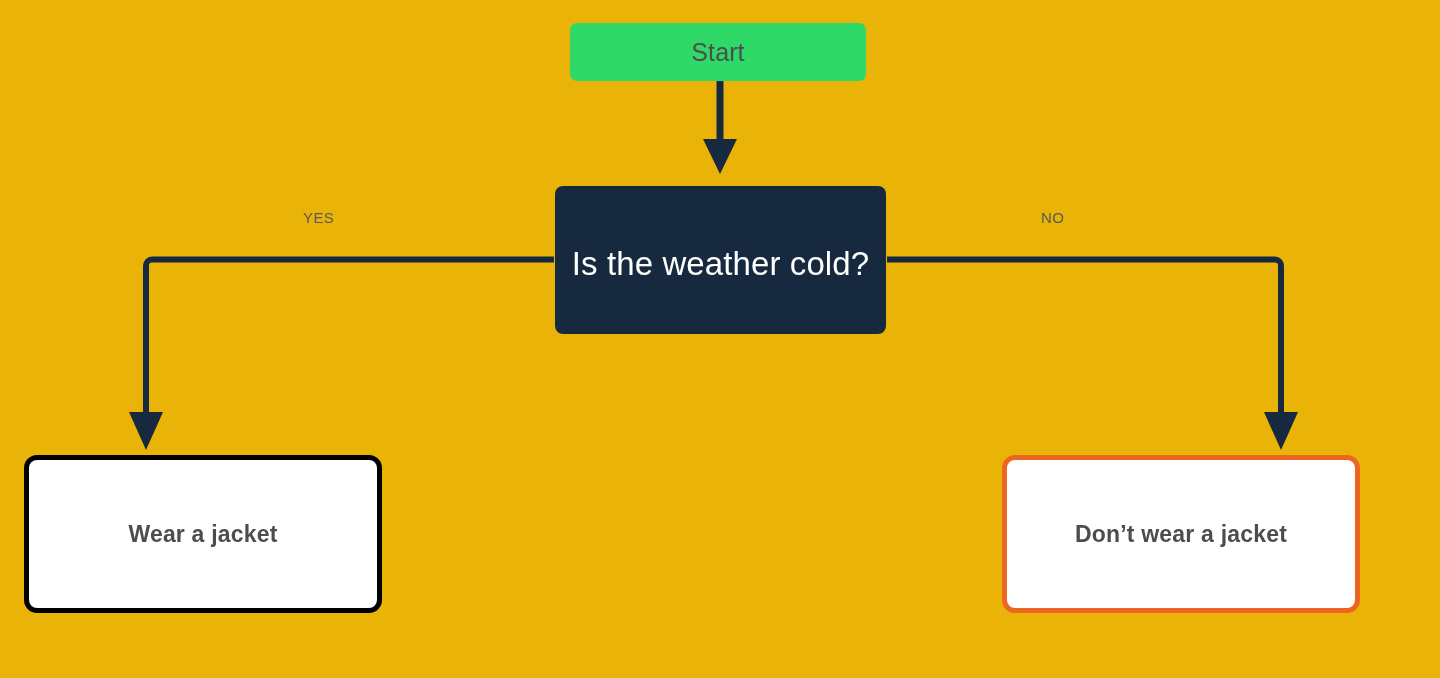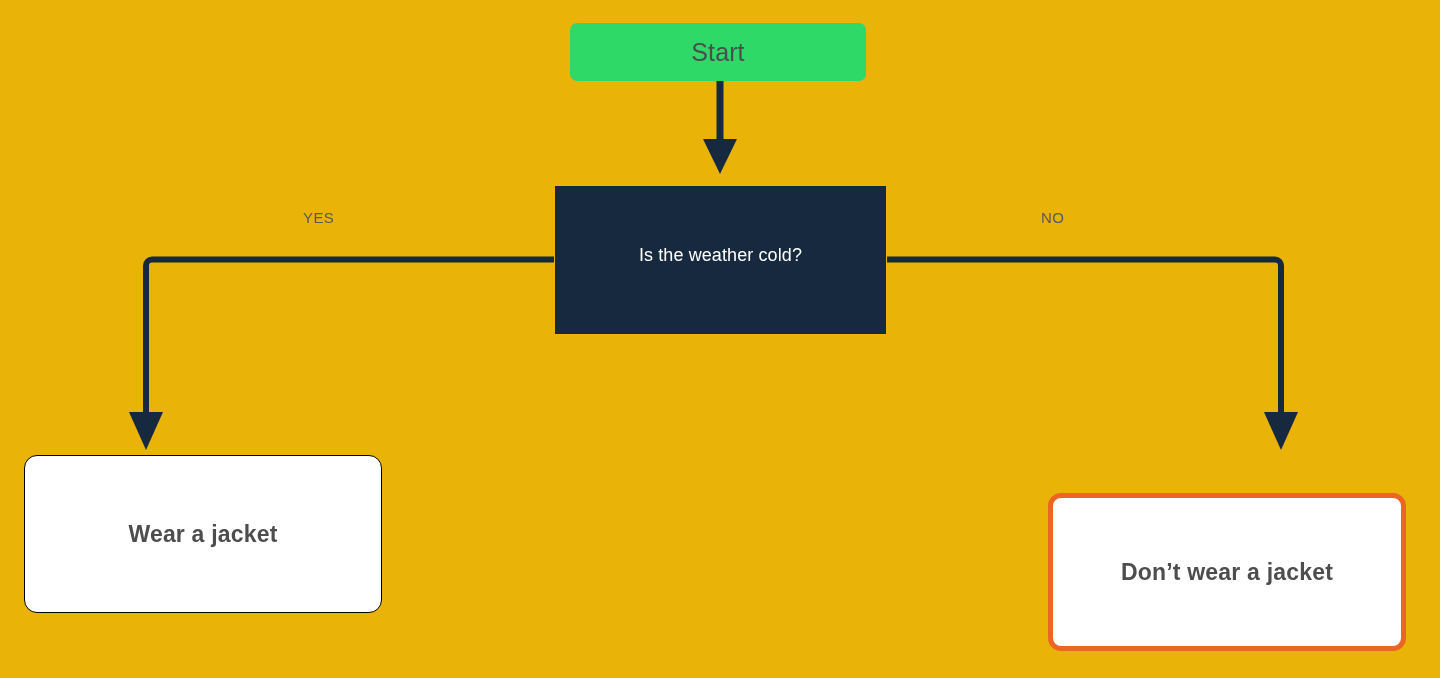--- a/index.html
+++ b/index.html
@@ -49,49 +49,48 @@
     letter-spacing: 0.1px;
   }
 
   
   .node-decision {
     left: 555px;
     top: 186px;
     width: 331px;
     height: 148px;
     background: #16293f;
-    border-radius: 0;
+    border-radius: 8px;
     color: #ffffff;
-    font-size: 18px;
+    font-size: 33px;
     font-weight: 400;
     letter-spacing: 0.1px;
     align-items: flex-start;
     padding-top: 59px;
   }
 
   
   .node-outcome {
     width: 358px;
     height: 158px;
     top: 455px;
     background: #ffffff;
     border-radius: 13px;
     color: #4d4d4d;
     font-size: 23px;
     font-weight: bold;
     letter-spacing: 0.2px;
   }
   .node-outcome-yes {
     left: 24px;
-    border: 1px solid #000000;
+    border: 5px solid #000000;
   }
   .node-outcome-no {
-    left: 1048px;
+    left: 1002px;
     border: 5px solid #ec6522;
-    margin-top: 38px;
   }
 
   
   .edge-label {
     position: absolute;
     color: #58595b;
     font-size: 15px;
     font-weight: 400;
     letter-spacing: 0.4px;
     white-space: nowrap;

